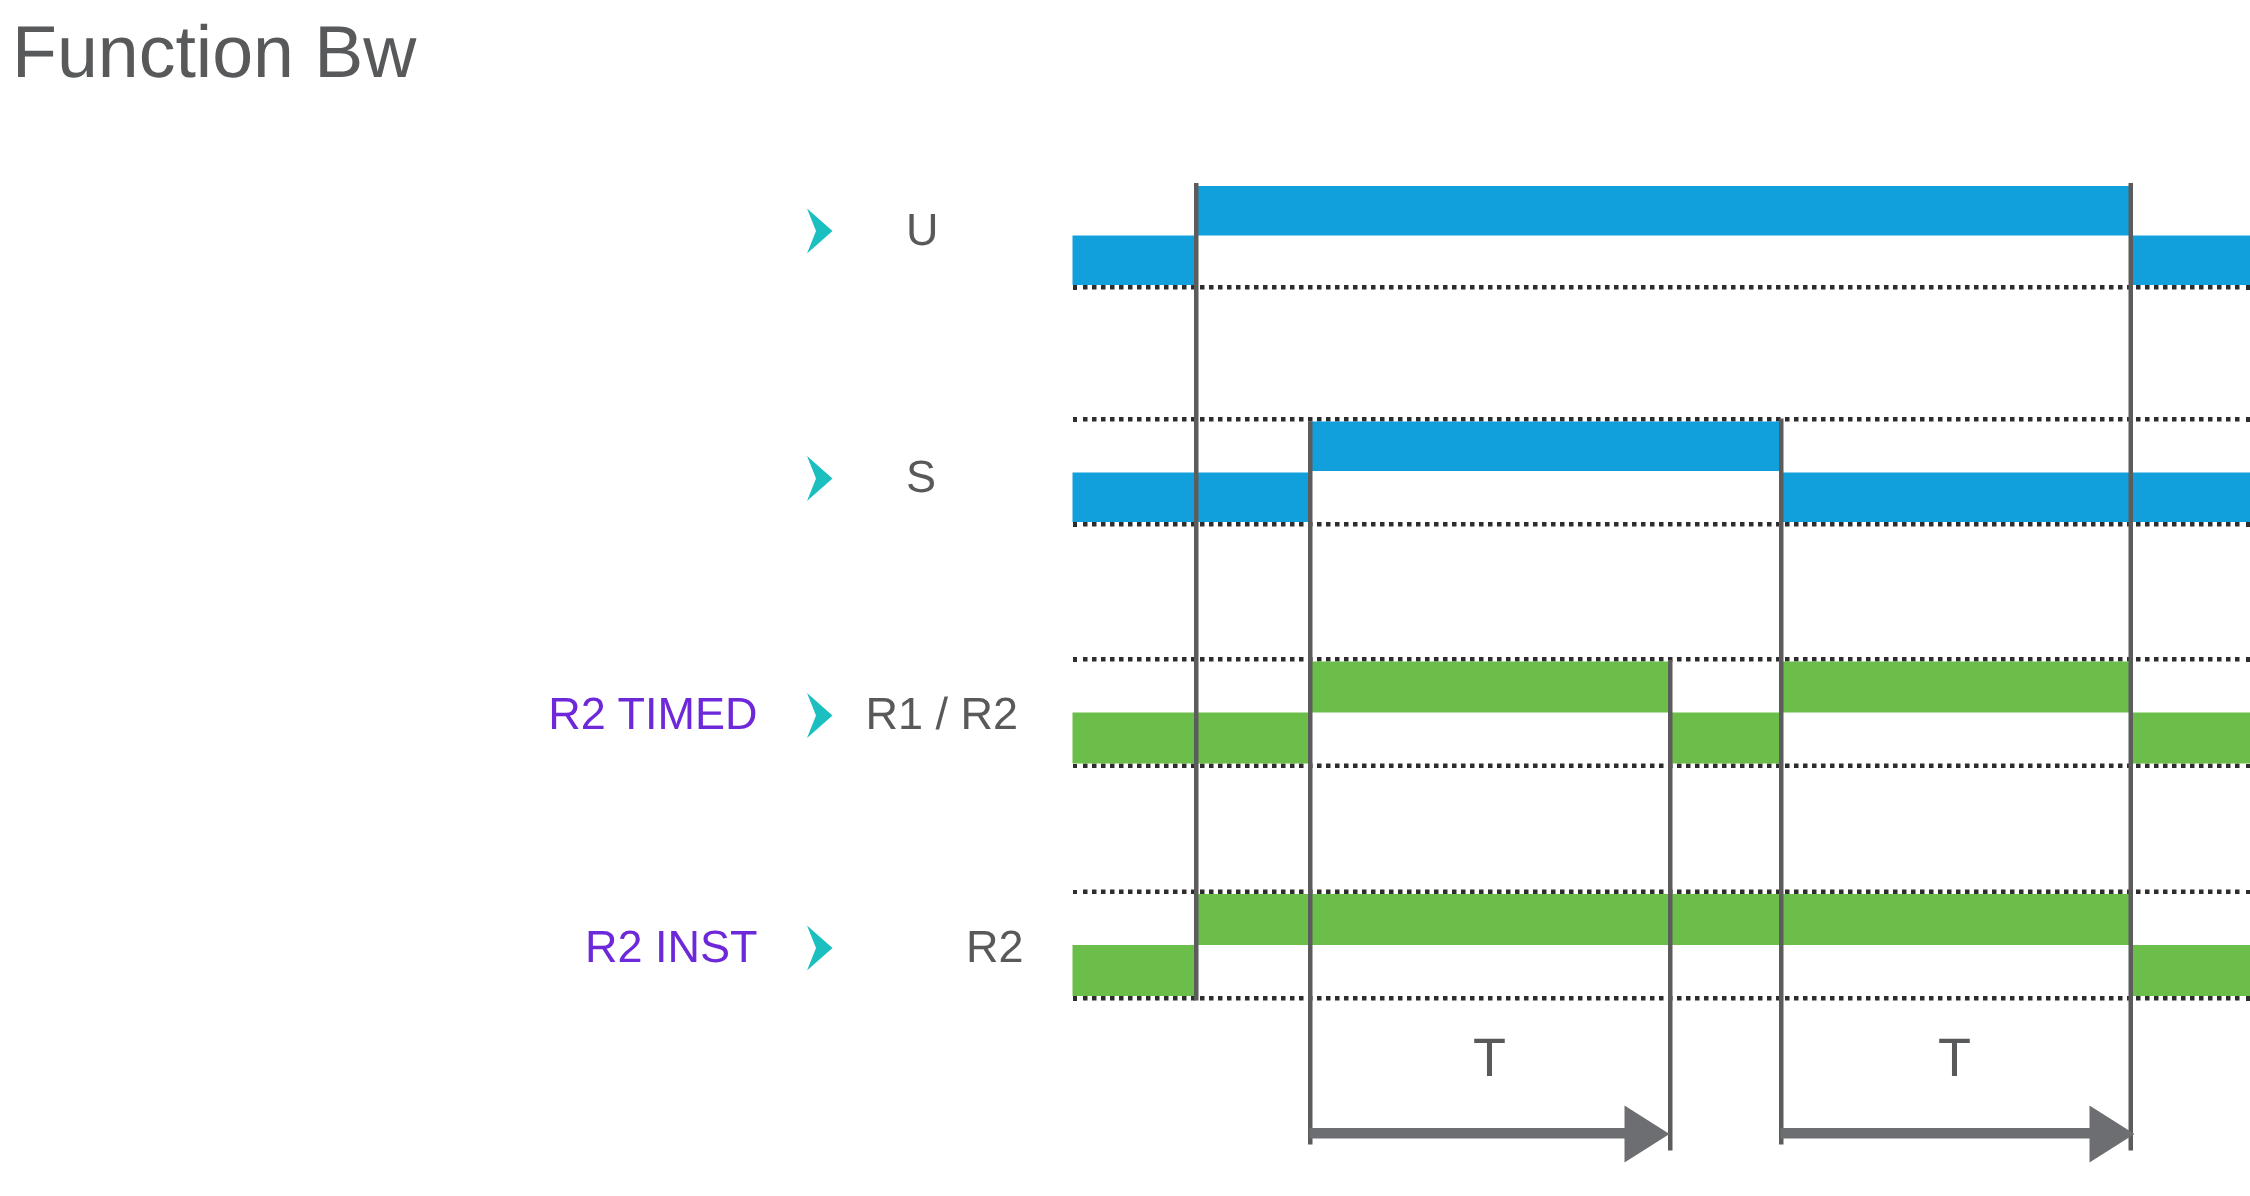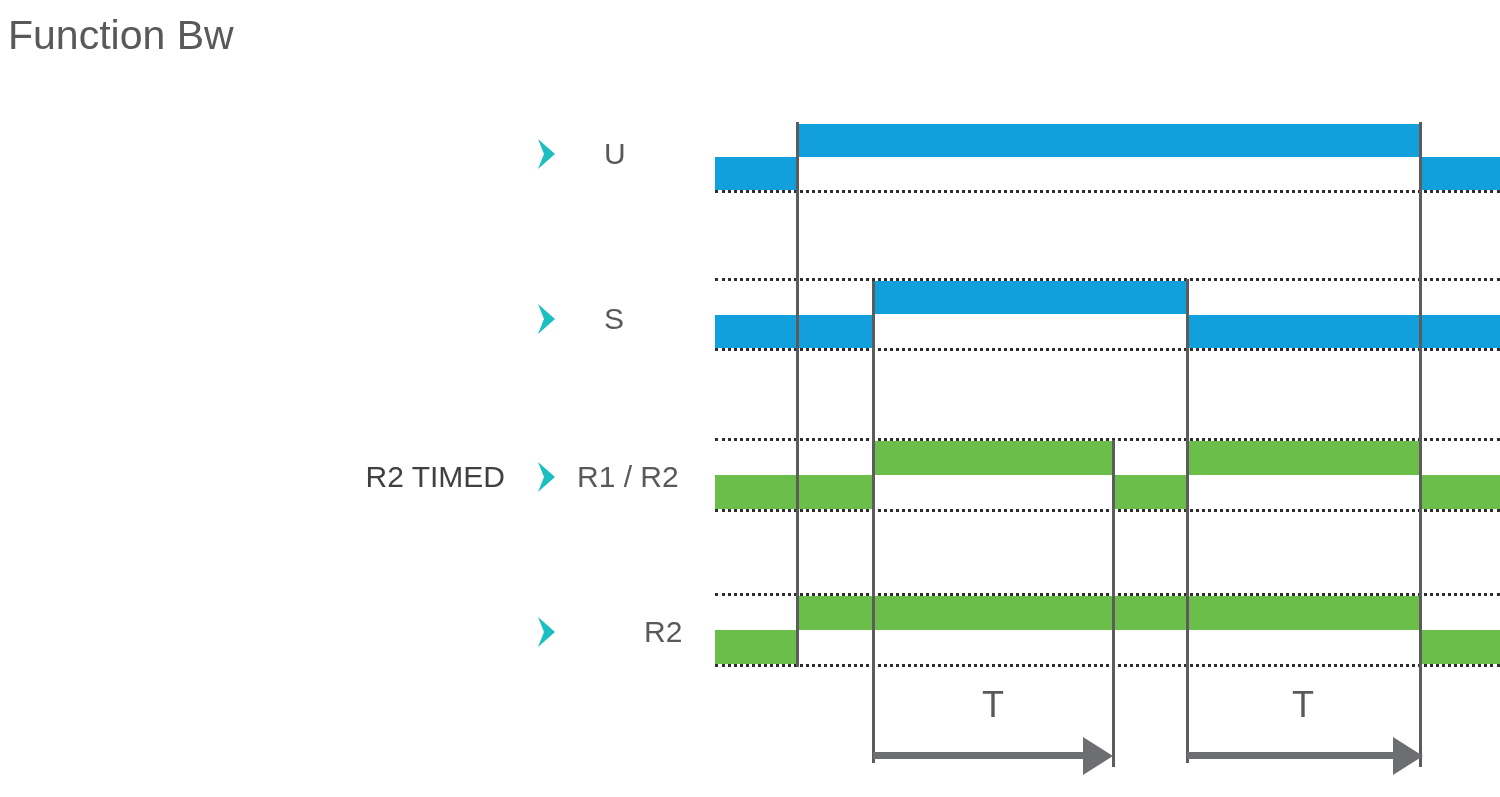--- a/index.html
+++ b/index.html
@@ -6,31 +6,31 @@
   html,body{margin:0;padding:0;}
   body{
     width:1500px;height:797px;
     background:#ffffff;
     font-family:"Liberation Sans","DejaVu Sans",sans-serif;
     overflow:hidden;
     position:relative;
   }
   #page-title{
     position:absolute;left:8px;top:4px;
-    font-size:41px;line-height:62px;
+    font-size:49px;line-height:62px;
     color:#58595b;font-weight:400;
     letter-spacing:0px;white-space:nowrap;
   }
   #diagram{
     position:absolute;left:0;top:0;width:1500px;height:797px;
   }
   .mode-label{
     position:absolute;right:0;top:0;height:44px;
     display:flex;align-items:center;justify-content:flex-end;
-    color:#404040;font-size:30px;white-space:nowrap;
+    color:#6d28d9;font-size:30px;white-space:nowrap;
   }
   .sig-name{
     position:absolute;height:44px;
     display:flex;align-items:center;
     color:#58595b;font-size:30px;white-space:nowrap;
   }
   .chev{
     position:absolute;width:26px;height:34px;
   }
   
@@ -96,20 +96,21 @@
   <div class="sig-name" style="left:577px;top:455px;">R1 / R2</div>
 
   <div class="gridline" style="left:715px;top:438px;width:785px;"></div>
   <div class="gridline" style="left:715px;top:509px;width:785px;"></div>
   <div class="pulse green" style="left:715px;top:475px;width:158px;height:34px;"></div>
   <div class="pulse green" style="left:873px;top:441px;width:240px;height:34px;"></div>
   <div class="pulse green" style="left:1113px;top:475px;width:74px;height:34px;"></div>
   <div class="pulse green" style="left:1187px;top:441px;width:233px;height:34px;"></div>
   <div class="pulse green" style="left:1420px;top:475px;width:80px;height:34px;"></div>
 
+  <div class="mode-label" style="left:300px;top:610px;width:205px;">R2 INST</div>
   <svg class="chev" style="left:534px;top:615px;" viewBox="0 0 26 34">
     <path d="M4 2 L21 17 L4 32 L10 17 Z" fill="#1bbfc0"></path>
   </svg>
   <div class="sig-name" style="left:604px;top:610px;margin-left:40px;">R2</div>
 
   <div class="gridline" style="left:715px;top:593px;width:785px;"></div>
   <div class="gridline" style="left:715px;top:664px;width:785px;"></div>
   <div class="pulse green" style="left:715px;top:630px;width:82px;height:34px;"></div>
   <div class="pulse green" style="left:797px;top:596px;width:623px;height:34px;"></div>
   <div class="pulse green" style="left:1420px;top:630px;width:80px;height:34px;"></div>

